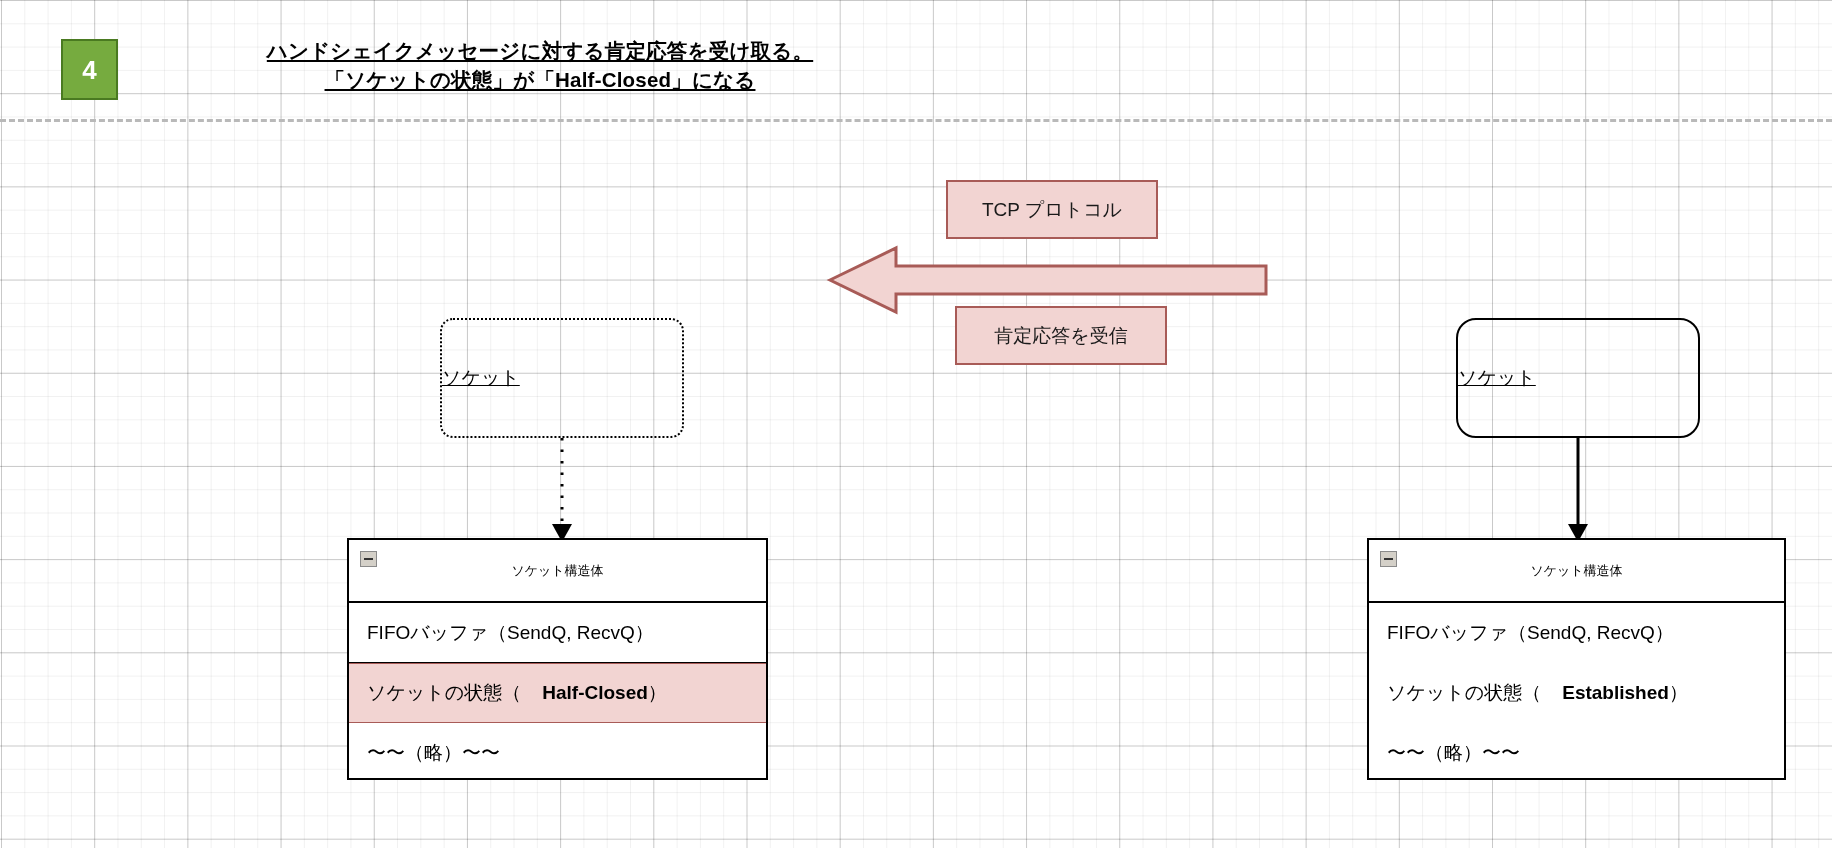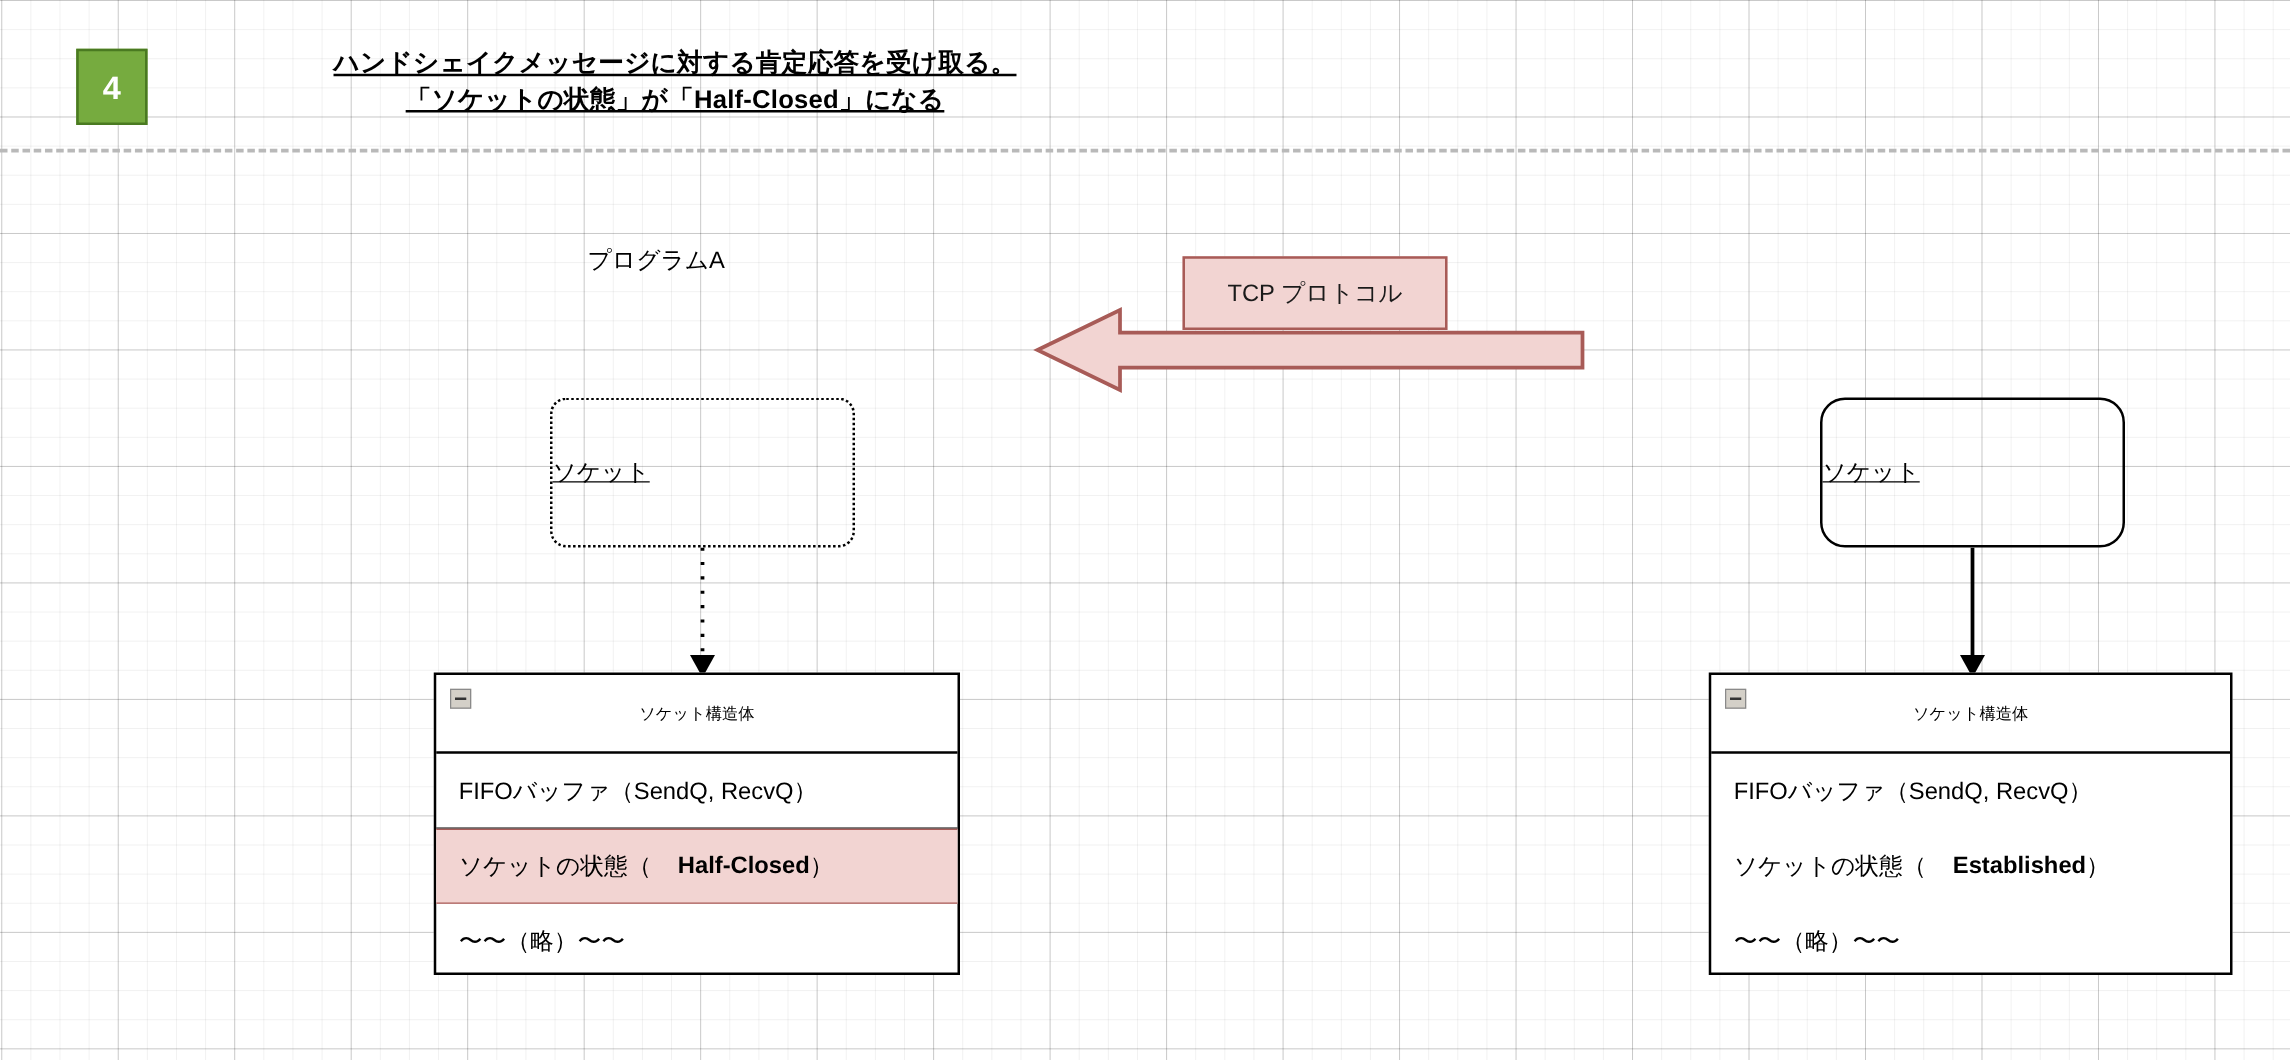--- a/index.html
+++ b/index.html
@@ -117,21 +117,20 @@
   .msg-box {
     position: absolute;
     background: #f2d4d2;
     border: 2px solid #a85b57;
     display: flex;
     align-items: center;
     justify-content: center;
     font-size: 19px;
     color: #1a1a1a;
     white-space: nowrap;
-    margin-top: 25px;
   }
   #tcp-label   { left: 946px;  top: 180px; width: 212px; height: 59px; }
   #recv-label  { left: 955px;  top: 306px; width: 212px; height: 59px; }
 
   
   .struct-table {
     position: absolute;
     background: #ffffff;
     border: 2.5px solid #000000;
   }
@@ -186,21 +185,20 @@
 </head>
 <body>
 
 <div id="canvas">
 
   <div class="step-badge">4</div>
   <div class="step-title">ハンドシェイクメッセージに対する肯定応答を受け取る。
 「ソケットの状態」が「Half-Closed」になる</div>
   <div class="header-divider"></div>
 
-  <div class="col-title" id="title-a">プログラムA</div>
 
   <div class="socket-box" id="socket-a">
     <span>ソケット</span>
   </div>
   <div class="socket-box" id="socket-b">
     <span>ソケット</span>
   </div>
 
   <svg class="connector" id="conn-a" viewBox="0 0 40 106">
     <line x1="20" y1="0" x2="20" y2="88" stroke="#000000" stroke-width="3" stroke-dasharray="2.5 9" stroke-linecap="butt"></line>
@@ -211,20 +209,23 @@
     <polygon points="10,86 30,86 20,104" fill="#000000"></polygon>
   </svg>
 
   <svg id="tcp-arrow" viewBox="0 0 442 72">
     <polygon points="4,36 70,4 70,22 440,22 440,50 70,50 70,68" fill="#f2d4d2" stroke="#a85b57" stroke-width="3" stroke-linejoin="miter"></polygon>
   </svg>
 
   <div class="msg-box" id="tcp-label">
     <span>TCP プロトコル</span>
   </div>
+  <div class="msg-box" id="recv-label">
+    <span>肯定応答を受信</span>
+  </div>
 
   <div class="struct-table" id="struct-a">
     <div class="struct-header">
       <span class="collapse-icon"></span>
       <span>ソケット構造体</span>
     </div>
     <div class="struct-row divided">
       <span>FIFOバッファ（SendQ, RecvQ）</span>
     </div>
     <div class="struct-row highlight">

